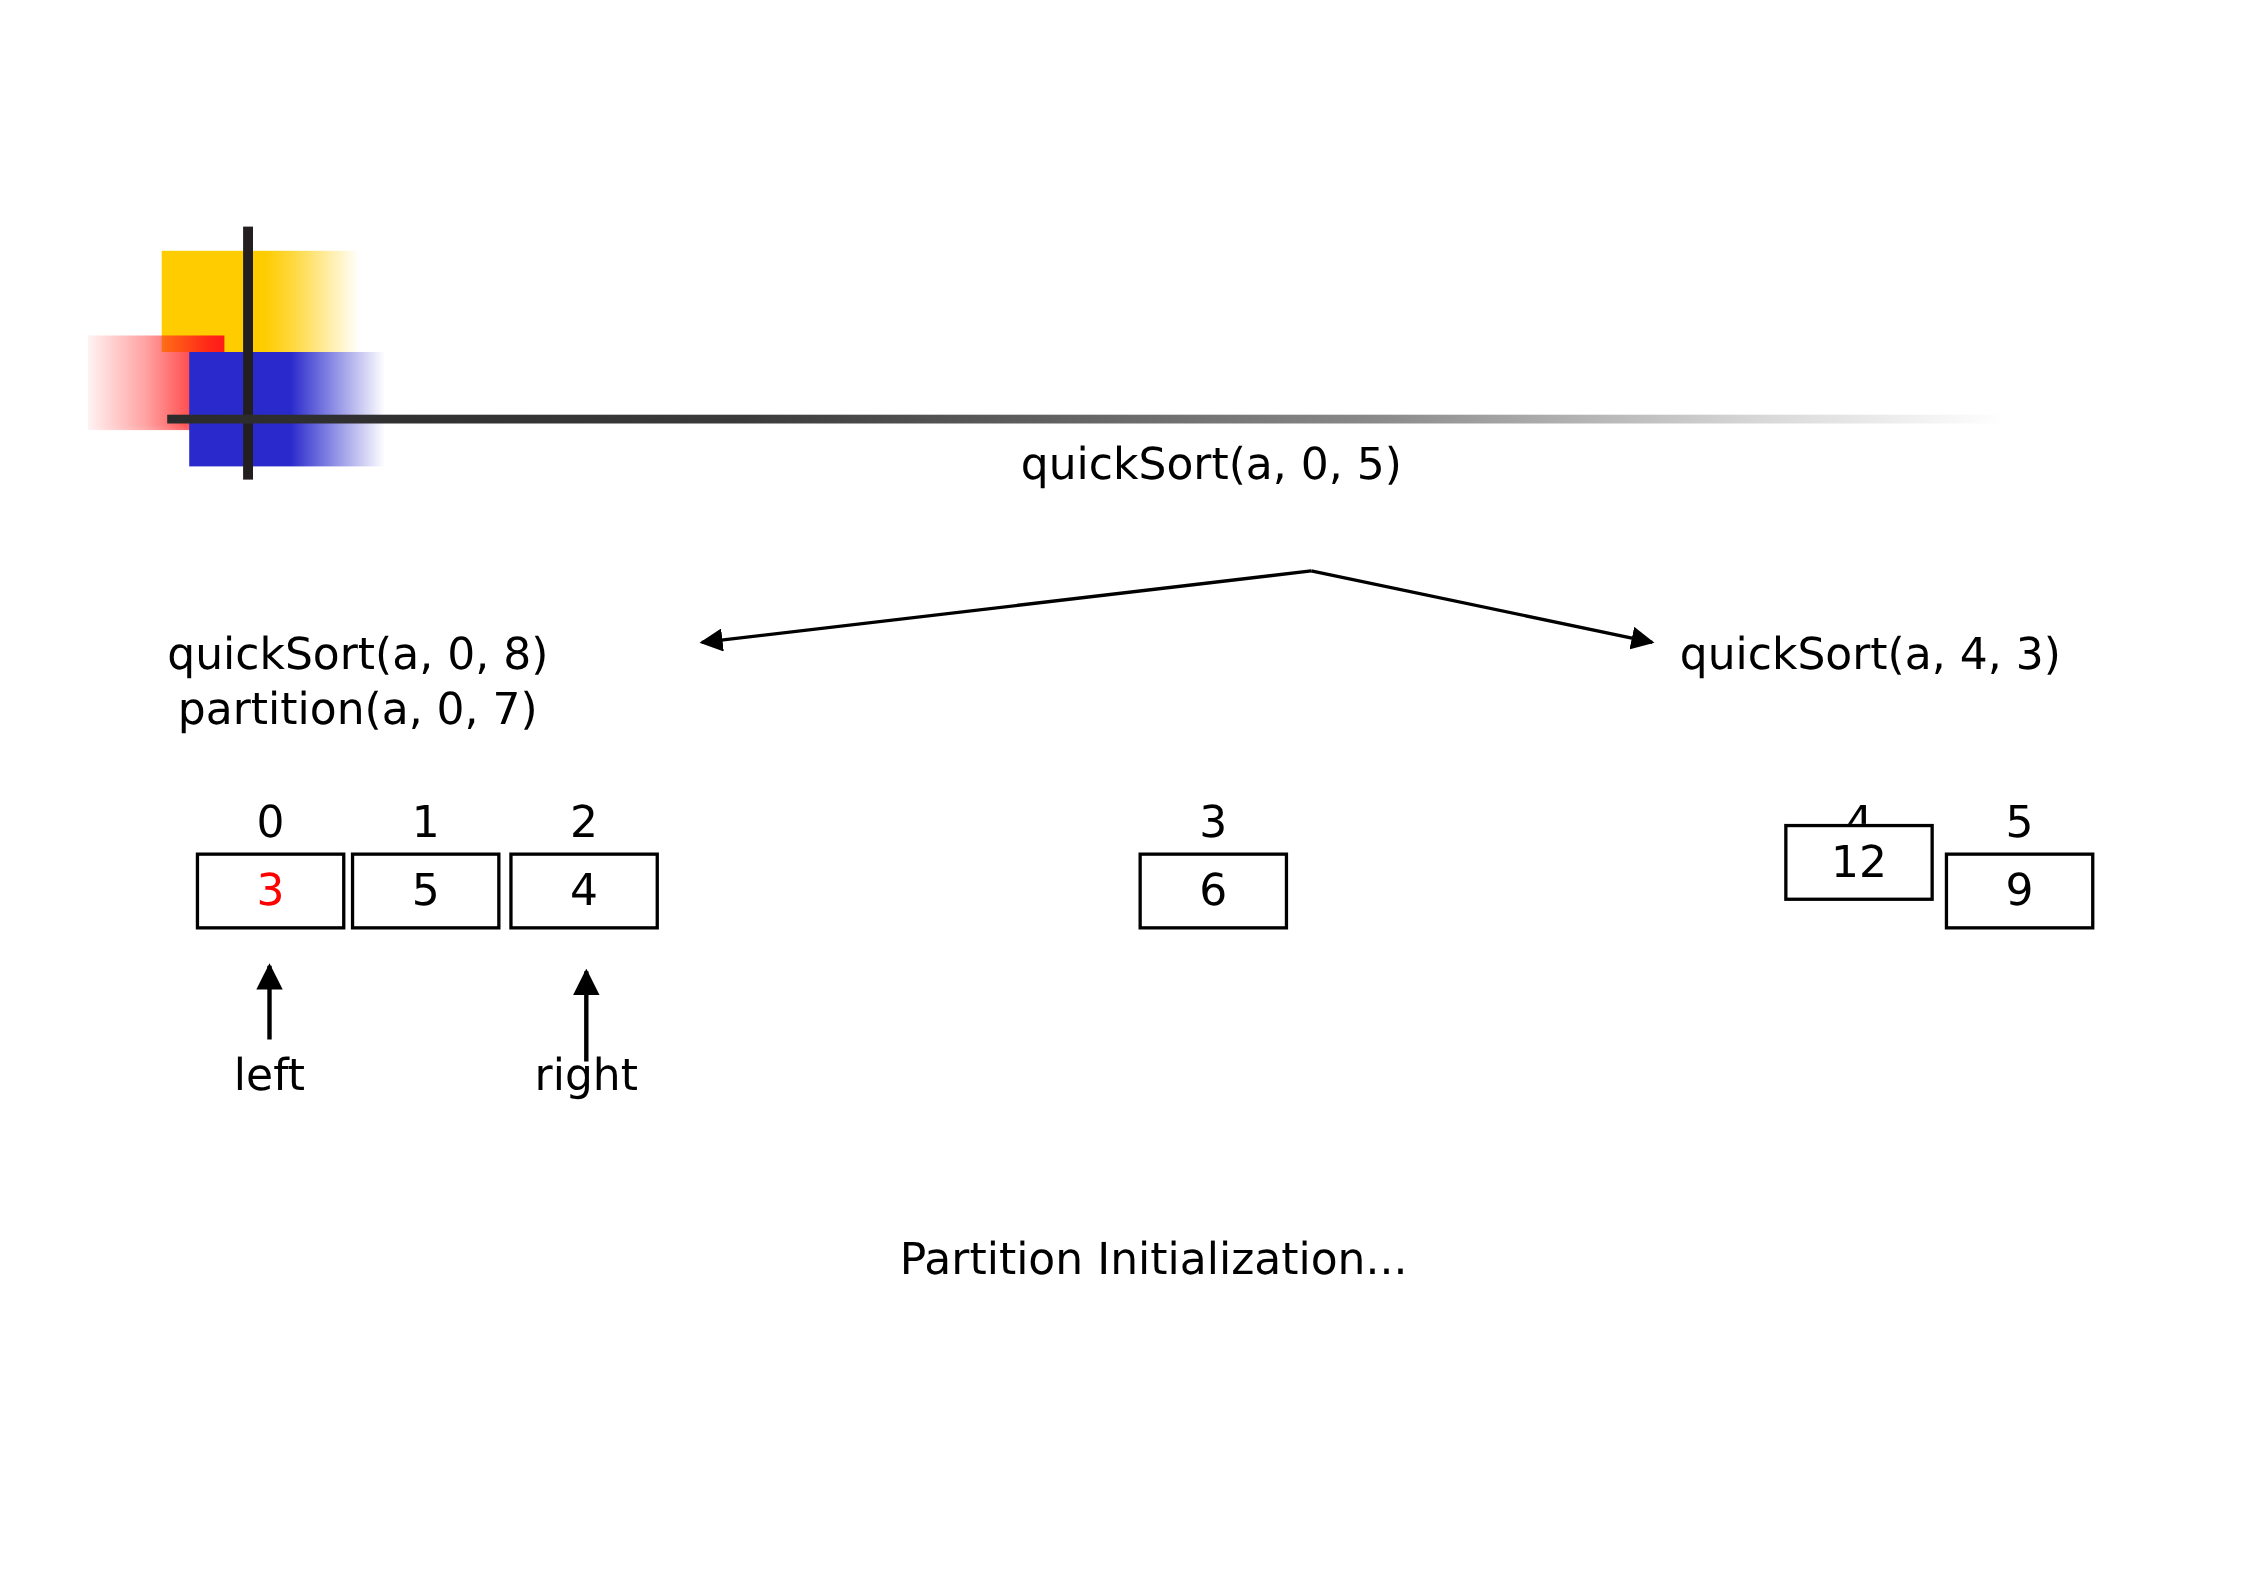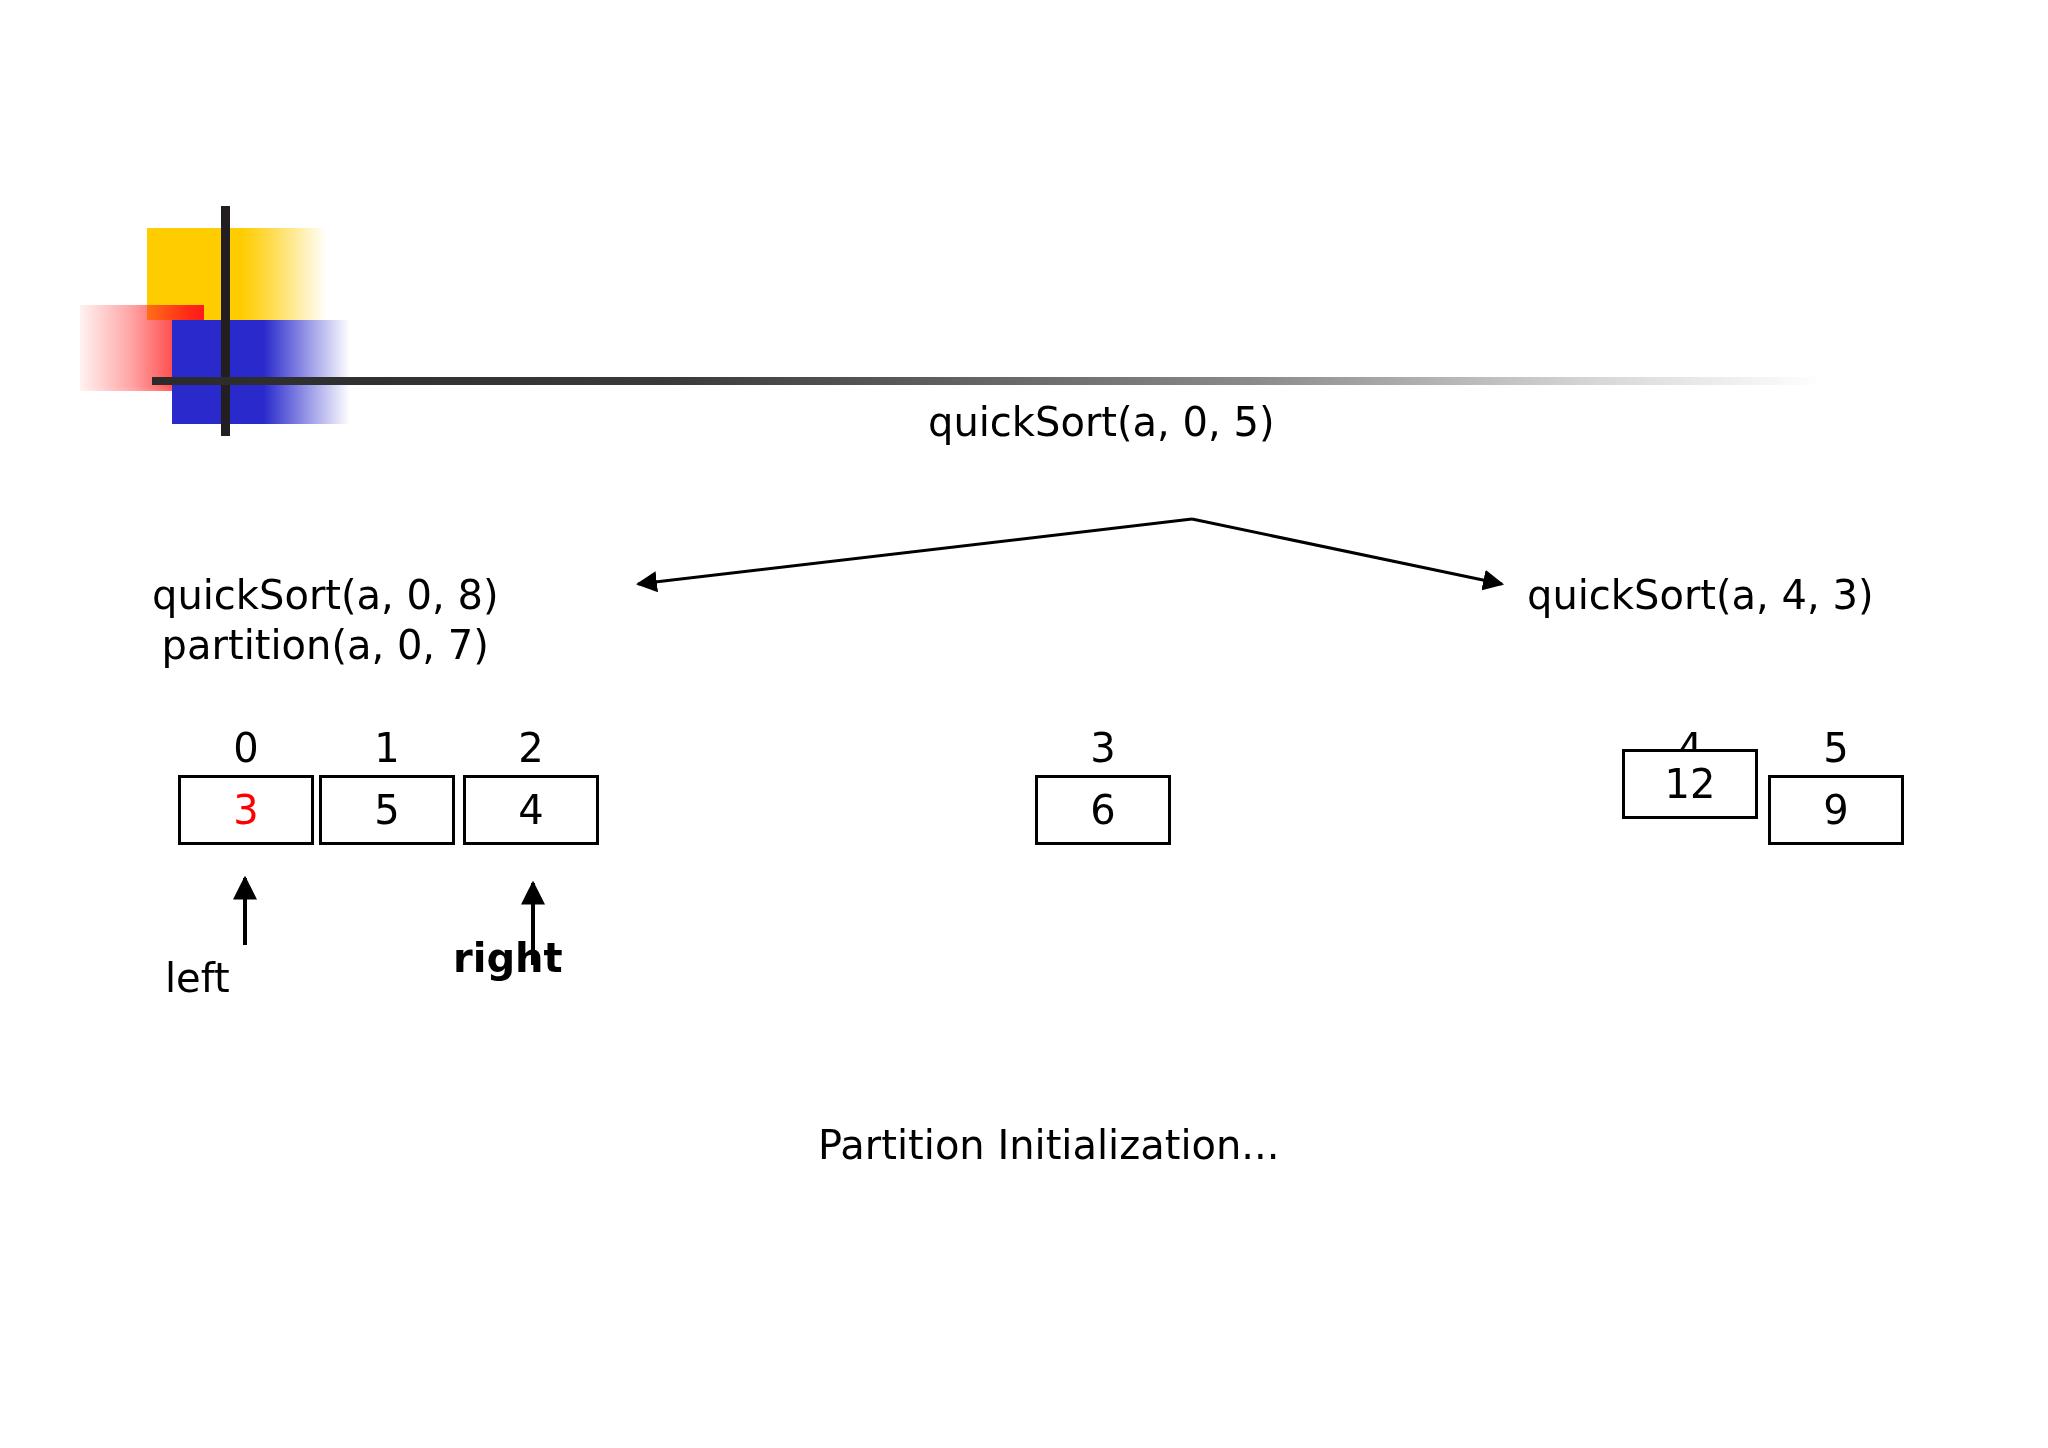--- a/index.html
+++ b/index.html
@@ -109,21 +109,21 @@
     font-size: 40px;
     line-height: 42px;
     color: #000;
   }
 
   
   .pointer-label {
     position: absolute;
     font-size: 40px;
     white-space: nowrap;
-    text-align: left;
+    text-align: center;
     color: #000;
   }
 
   svg.overlay {
     position: absolute;
     left: 0; top: 0;
     width: 2048px; height: 1448px;
     pointer-events: none;
   }
 </style>
@@ -199,17 +199,17 @@
       <div class="cell-value">12</div>
     </div>
 
     <div class="cell-index" style="left:1768px; top:727px;">5</div>
     <div class="cell" style="left:1768px; top:775px;">
       <div class="cell-value">9</div>
     </div>
   </div>
 
   <div class="pointer-label" style="left:165px; top:955px; width:160px;">left</div>
-  <div class="pointer-label" style="left:453px; top:935px; width:160px;font-weight:bold;">right</div>
+  <div class="pointer-label" style="left:453px; top:955px; width:160px;">right</div>
 
   <div id="bottom-caption" class="caption">Partition Initialization...</div>
 
 </div>
 
 </body></html>

